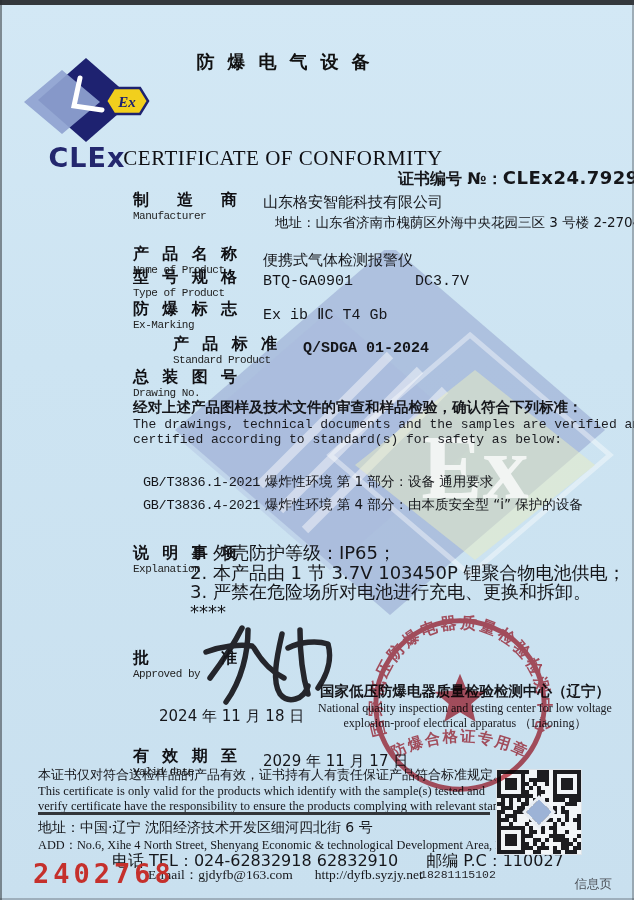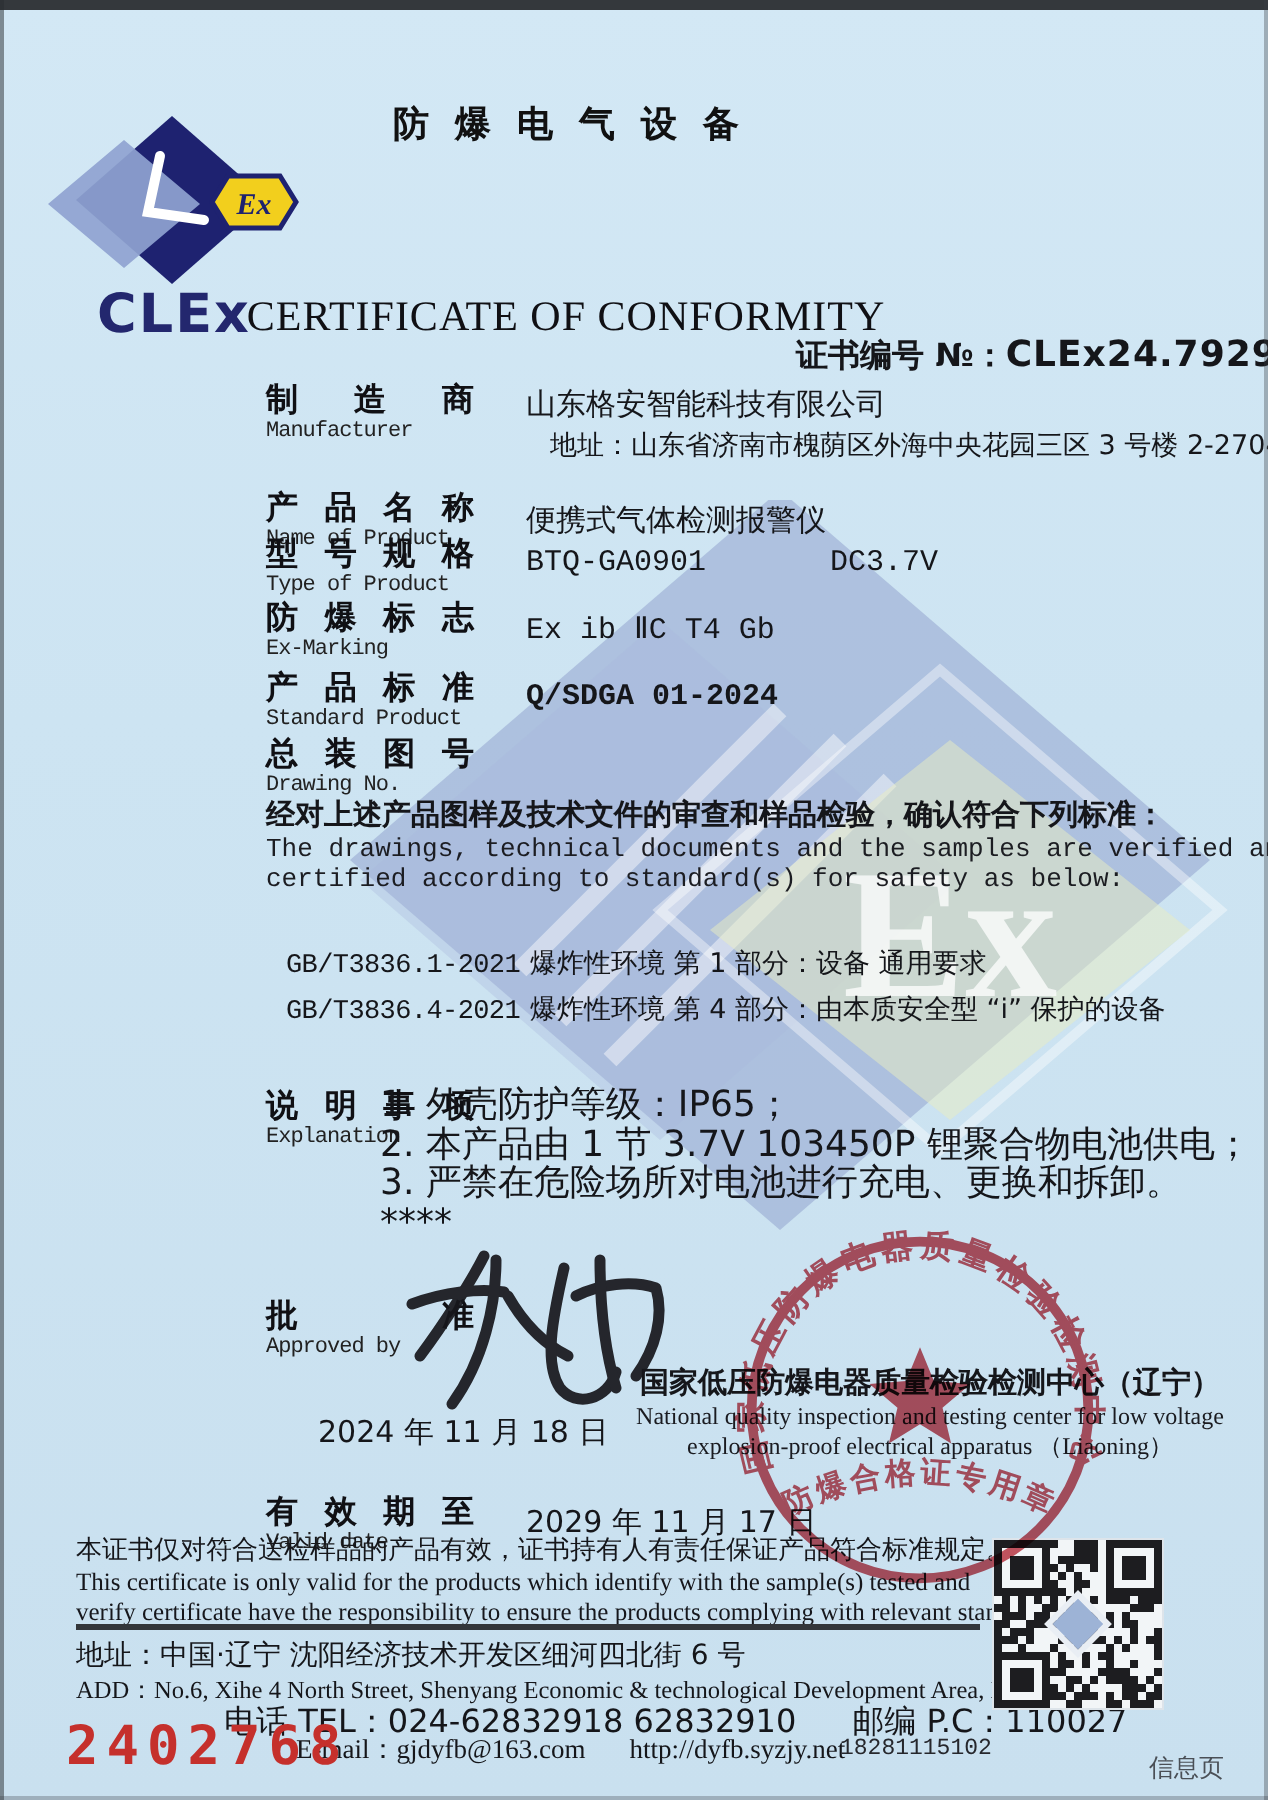--- a/index.html
+++ b/index.html
@@ -125,21 +125,21 @@
   </div>
 
   <div class="frow" style="top:301px;">
     <div class="flabel">
       <div class="cnlab">防爆标志</div>
       <div class="enlab">Ex-Marking</div>
     </div>
     <div class="fval mono" style="padding-top:4px;">Ex ib ⅡC T4 Gb</div>
   </div>
 
-  <div class="frow" style="top:336px;">
+  <div class="frow" style="top:336px;margin-left:40px;">
     <div class="flabel">
       <div class="cnlab">产品标准</div>
       <div class="enlab">Standard Product</div>
     </div>
     <div class="fval mono" style="padding-top:4px;font-weight:bold;">Q/SDGA 01-2024</div>
   </div>
 
   <div class="frow" style="top:369px;">
     <div class="flabel">
       <div class="cnlab">总装图号</div>

